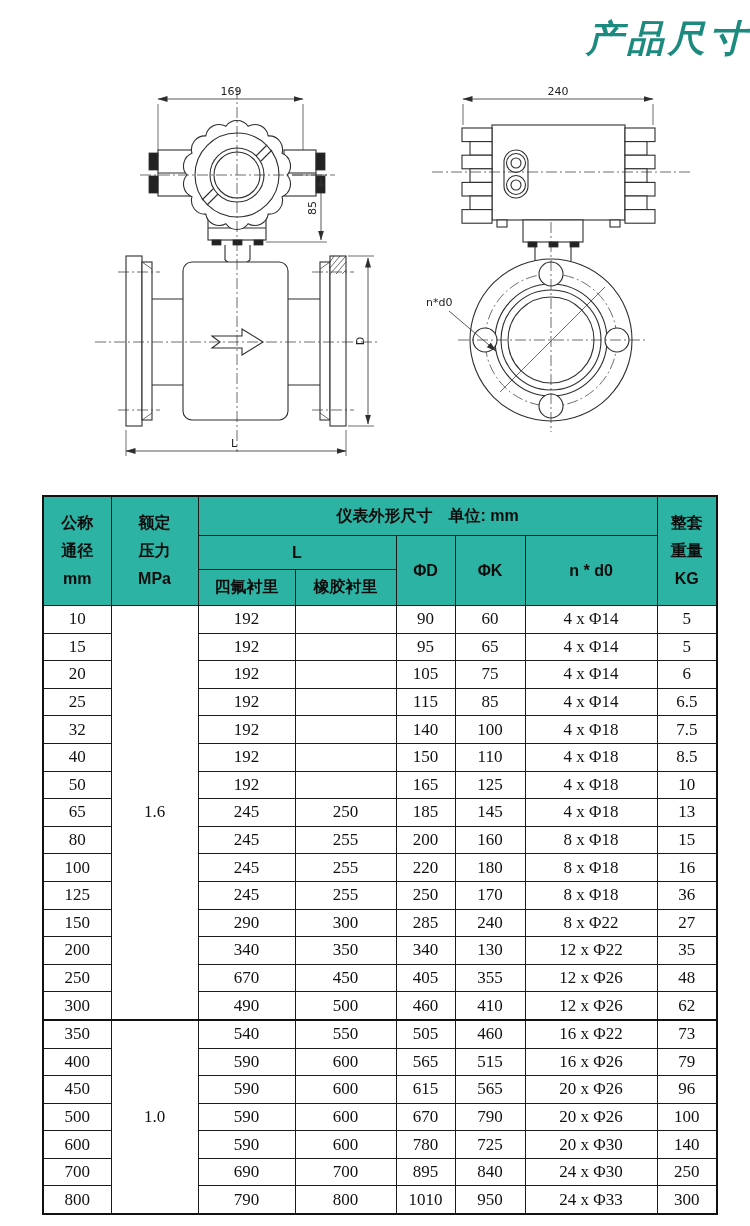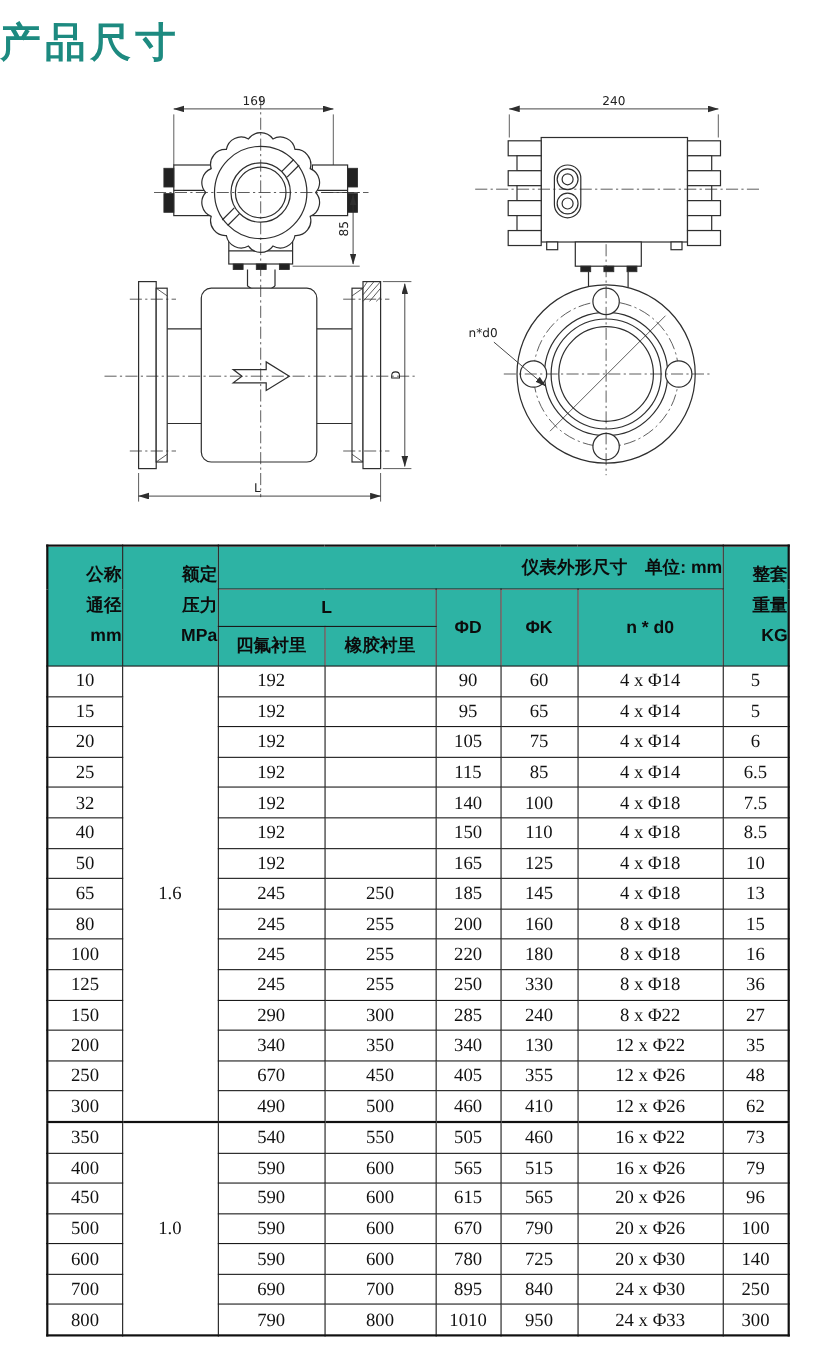--- a/index.html
+++ b/index.html
@@ -4,37 +4,37 @@
 <style>
   :root{
     --title-color:#1d8a80;
     --header-bg:#2db3a4;
     --border-col:#1a1a1a;
     --line:#2e2e2e;
   }
   html,body{margin:0;padding:0;background:#fff;}
   .page{position:relative;width:750px;height:1226px;background:#fff;overflow:hidden;
         font-family:"Liberation Sans",sans-serif;}
-  .page-title{position:absolute;top:14px;left:0;width:100%;text-align:left;
-        font-size:37px;font-weight:bold;letter-spacing:4px;color:var(--title-color);}
+  .page-title{position:absolute;top:14px;left:0;width:100%;text-align:right;
+        font-size:37px;font-weight:bold;letter-spacing:4px;color:var(--title-color);font-style:italic;}
   svg.drawings{position:absolute;top:80px;left:0;}
   svg.drawings text{font-family:"DejaVu Sans",sans-serif;font-size:11px;fill:#222;}
   svg.drawings .ln{stroke:var(--line);fill:none;stroke-width:1.1;}
   svg.drawings .thin{stroke:var(--line);fill:none;stroke-width:0.7;}
   svg.drawings .wfill{fill:#fff;stroke:var(--line);stroke-width:1.1;}
   svg.drawings .dark{fill:#222;stroke:var(--line);stroke-width:0.8;}
   svg.drawings .cl{stroke:var(--line);fill:none;stroke-width:0.7;stroke-dasharray:11 3 2 3;}
   svg.drawings .dim{stroke:var(--line);fill:none;stroke-width:0.8;}
   table.spec{position:absolute;top:495px;left:42px;width:676px;border-collapse:collapse;
         table-layout:fixed;border:2px solid #111;font-family:"Liberation Serif",serif;}
   table.spec th,table.spec td{border:1px solid var(--border-col);text-align:center;
         vertical-align:middle;padding:0;overflow:hidden;}
   table.spec thead th{background:var(--header-bg);color:#0c0c0c;font-weight:bold;
         font-size:16px;font-family:"Liberation Sans",sans-serif;}
-  table.spec thead tr:nth-child(1) th{height:38px;text-align:right;}
+  table.spec thead tr:nth-child(1) th{height:38px;}
   table.spec thead tr:nth-child(2) th{height:33px;}
   table.spec thead tr:nth-child(3) th{height:35px;text-align:center;}
   .hline{display:block;line-height:1.75;}
   table.spec tbody td{height:26.6px;font-size:17px;color:#111;background:#fff;}
   table.spec tbody td.pressure-cell{font-size:17px;text-align:center;}
   table.spec tbody tr.group-sep td{border-top:2px solid #111;}
 </style>
 </head>
 <body>
 
@@ -307,21 +307,21 @@
           <td>220</td>
           <td>180</td>
           <td>8 x Φ18</td>
           <td>16</td>
         </tr>
         <tr>
           <td>125</td>
           <td>245</td>
           <td>255</td>
           <td>250</td>
-          <td>330</td>
+          <td>170</td>
           <td>8 x Φ18</td>
           <td>36</td>
         </tr>
         <tr>
           <td>150</td>
           <td>290</td>
           <td>300</td>
           <td>285</td>
           <td>240</td>
           <td>8 x Φ22</td>

